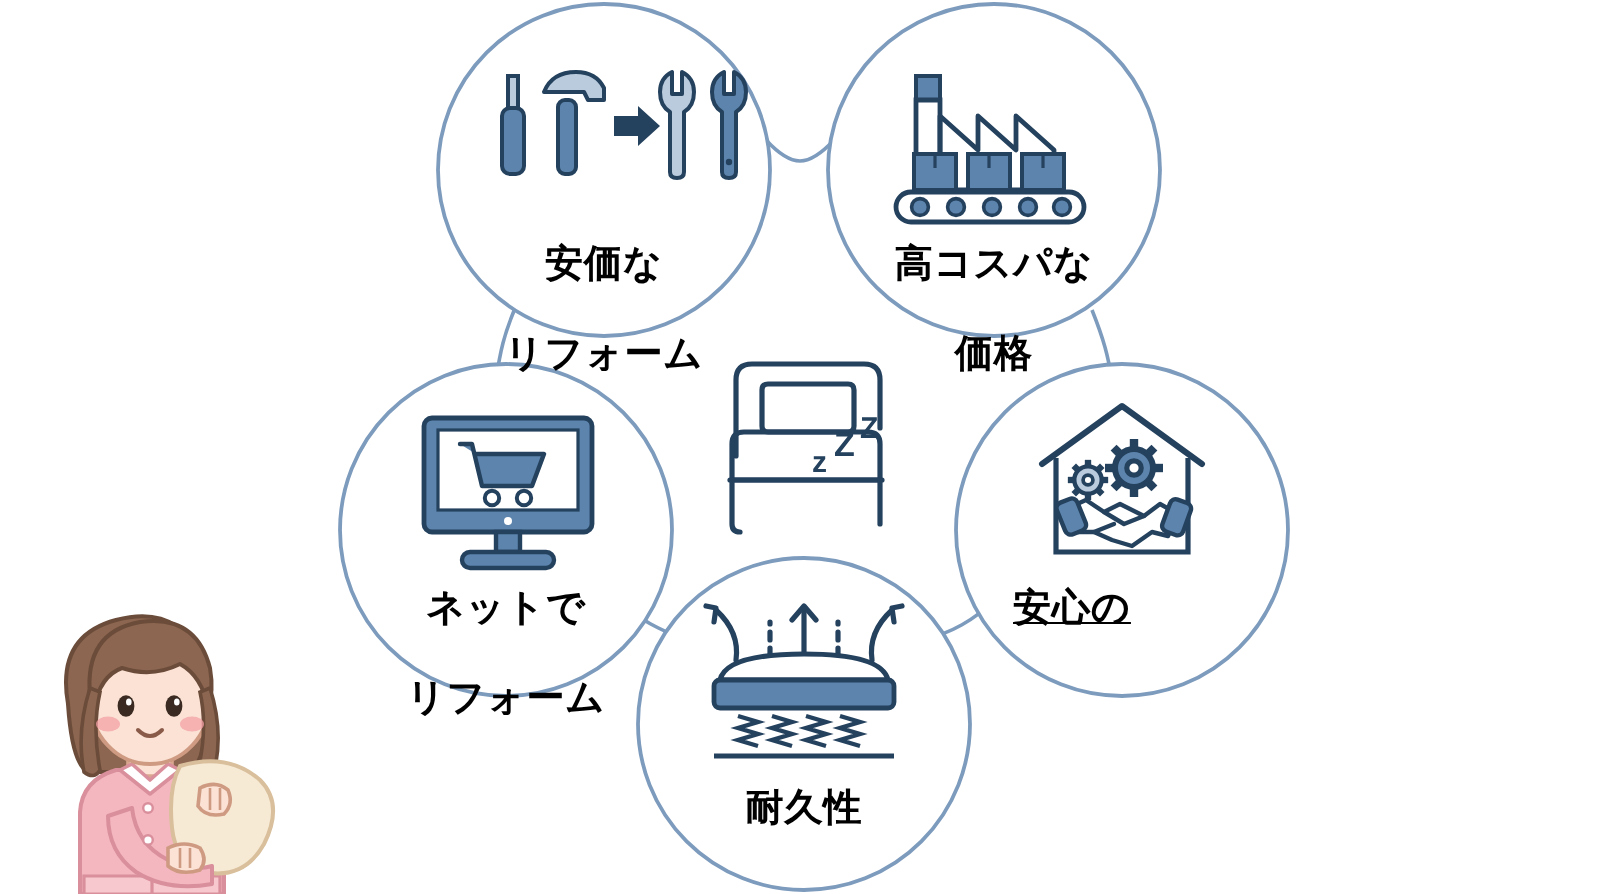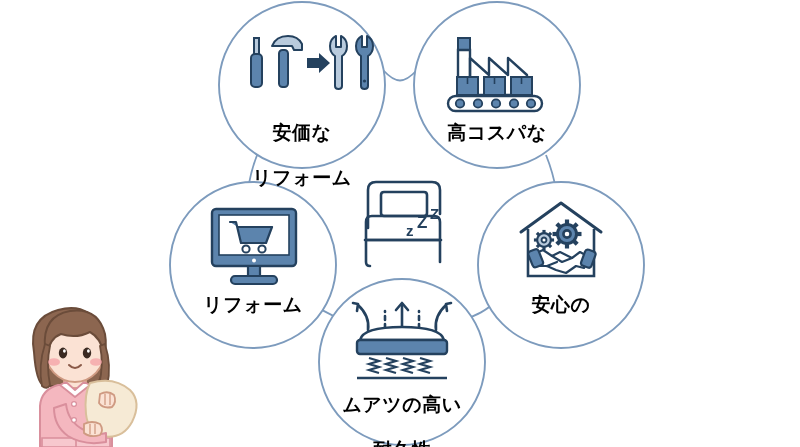--- a/index.html
+++ b/index.html
@@ -235,32 +235,33 @@
     </g>
   </svg>
 
   <div class="node-label" style="left:212px; top:100px; width:180px;">
     <div>安価な</div>
     <div>リフォーム</div>
   </div>
 
   <div class="node-label" style="left:407px; top:100px; width:180px;text-align:center;">
     <div>高コスパな</div>
-  </div>
-
-  <div class="node-label" style="left:471px; top:272px; width:180px;">
+    <div>価格</div>
+  </div>
+
+  <div class="node-label" style="left:446px; top:272px; width:180px;text-decoration:underline;">
     <div>安心の</div>
   </div>
 
   <div class="node-label" style="left:312px; top:372px; width:180px;">
-    <div>ムアツの高い</div>
     <div>耐久性</div>
   </div>
 
   <div class="node-label" style="left:163px; top:272px; width:180px;">
+    <div>ネットで</div>
     <div>リフォーム</div>
   </div>
 
   <div class="char-wrap">
     <svg viewBox="0 0 140 157" width="140" height="157">
 
       <path d="M 28,62 Q 22,28 52,20 Q 82,12 94,38 Q 102,58 96,82 Q 93,96 86,96 L 38,96 Q 30,92 28,62 Z" fill="#8c6650" stroke="#6b4c3a" stroke-width="2"></path>
 
       <path d="M 34,157 L 34,116 Q 35,100 52,95 L 88,95 Q 104,100 106,116 L 106,157 Z" fill="#f4b7bf" stroke="#d98f9c" stroke-width="2"></path>
 

